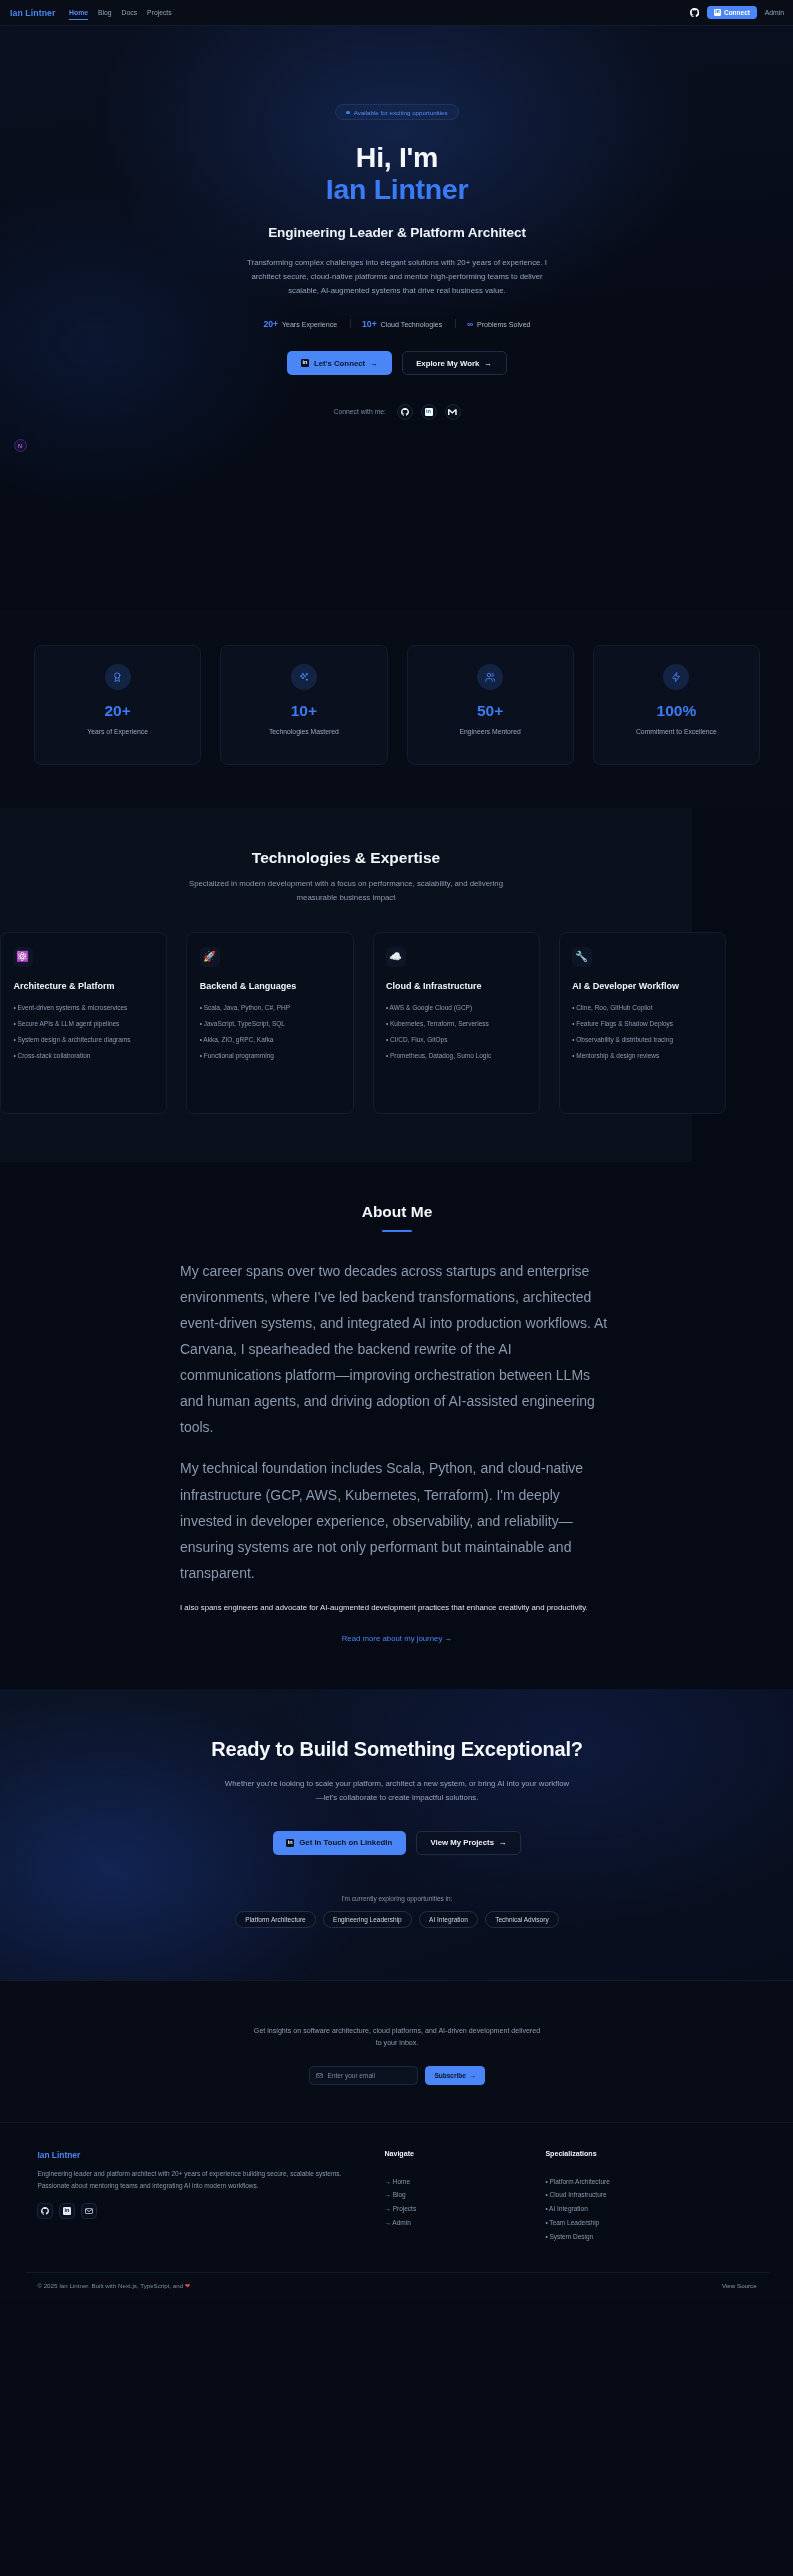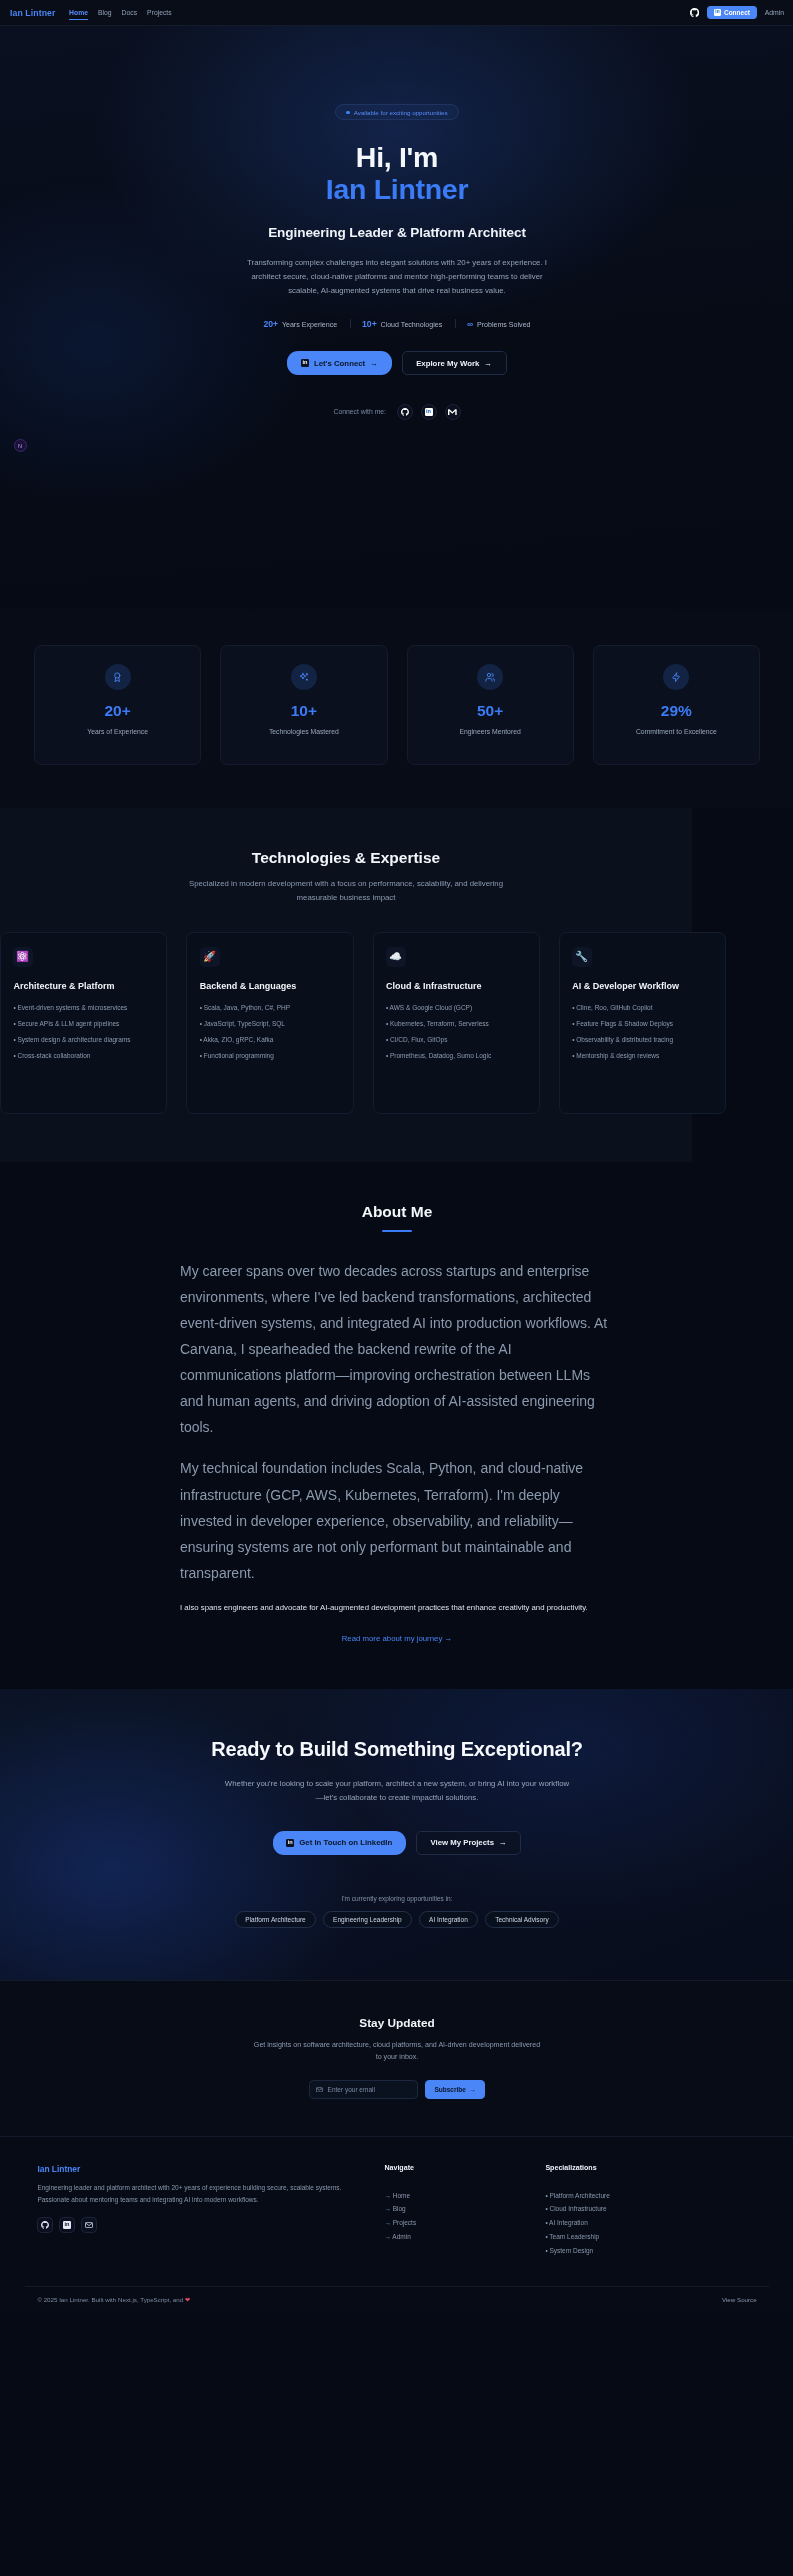--- a/index.html
+++ b/index.html
@@ -66,21 +66,21 @@
   .metrics { margin-top:20.5px; display:flex; justify-content:center; align-items:center; gap:0; }
   .metric { display:flex; align-items:baseline; gap:3.7px; padding:0 12.4px; position:relative; }
   .metric + .metric:before {
     content:""; position:absolute; left:0; top:0.6px; bottom:0.6px; width:0.6px; background:#1c2840;
   }
   .metric .v { color:#4a86f7; font-size:8.7px; font-weight:bold; }
   .metric .l { color:#aab6c8; font-size:7.1px; }
   .hero-btns { margin-top:22px; display:flex; justify-content:center; gap:10px; }
   .btn-primary {
     background:#4a86f7; color:#0a1528; font-weight:bold; font-size:7.8px;
-    border-radius:11px; padding:6.8px 13.6px; display:flex; align-items:center; gap:5px;
+    border-radius:5px; padding:6.8px 13.6px; display:flex; align-items:center; gap:5px;
   }
   .btn-primary .li-badge { width:8px;height:8px;font-size:5.6px;background:#0b1221;color:#fff; }
   .btn-ghost {
     border:0.6px solid #1e2c45; color:#eef3fa; font-weight:bold; font-size:7.8px;
     border-radius:5px; padding:6.8px 13.6px; display:flex; align-items:center; gap:5px;
     background:rgba(10,16,30,.6);
   }
   .connect-row { margin-top:28.5px; display:flex; justify-content:center; align-items:center; gap:8px; }
   .connect-label { font-size:6.8px; color:#7b8aa0; margin-right:2.5px; }
   .social-circle {
@@ -304,21 +304,21 @@
       </div>
       <div class="stat-v">50+</div>
       <div class="stat-l">Engineers Mentored</div>
     </div>
     <div class="stat-card">
       <div class="stat-ic">
         <svg width="10.5" height="10.5" viewBox="0 0 24 24" fill="none" stroke="#4a86f7" stroke-width="2" stroke-linecap="round" stroke-linejoin="round">
             <path d="M13 2L4.09 12.97a1 1 0 00.77 1.63H11l-1 7.4 8.91-10.97a1 1 0 00-.77-1.63H12z"></path>
           </svg>
       </div>
-      <div class="stat-v">29%</div>
+      <div class="stat-v">100%</div>
       <div class="stat-l">Commitment to Excellence</div>
     </div>
   </div>
 </section>
 
 <section class="tech-band">
   <h2 class="sec-title">Technologies &amp; Expertise</h2>
   <p class="sec-sub">Specialized in modern development with a focus on performance, scalability, and delivering measurable business impact</p>
   <div class="tech-grid">
 
@@ -388,21 +388,20 @@
   <div class="cta-note">I'm currently exploring opportunities in:</div>
   <div class="pill-row">
     <span class="pill">Platform Architecture</span>
     <span class="pill">Engineering Leadership</span>
     <span class="pill">AI Integration</span>
     <span class="pill">Technical Advisory</span>
   </div>
 </section>
 
 <section class="news-band">
-  <h3 class="news-h">Stay Updated</h3>
   <p class="news-sub">Get insights on software architecture, cloud platforms, and AI-driven development delivered to your inbox.</p>
   <div class="news-form">
     <label class="news-input">
       <span>
         <svg width="6.8" height="5.6" viewBox="0 0 16 12" fill="none" stroke="#8794a8" stroke-width="1.6">
             <rect x="1" y="1" width="14" height="10" rx="1.5"></rect>
             <path d="M1.5 2l6.5 5 6.5-5"></path>
           </svg>
       </span>
       <span>Enter your email</span>

